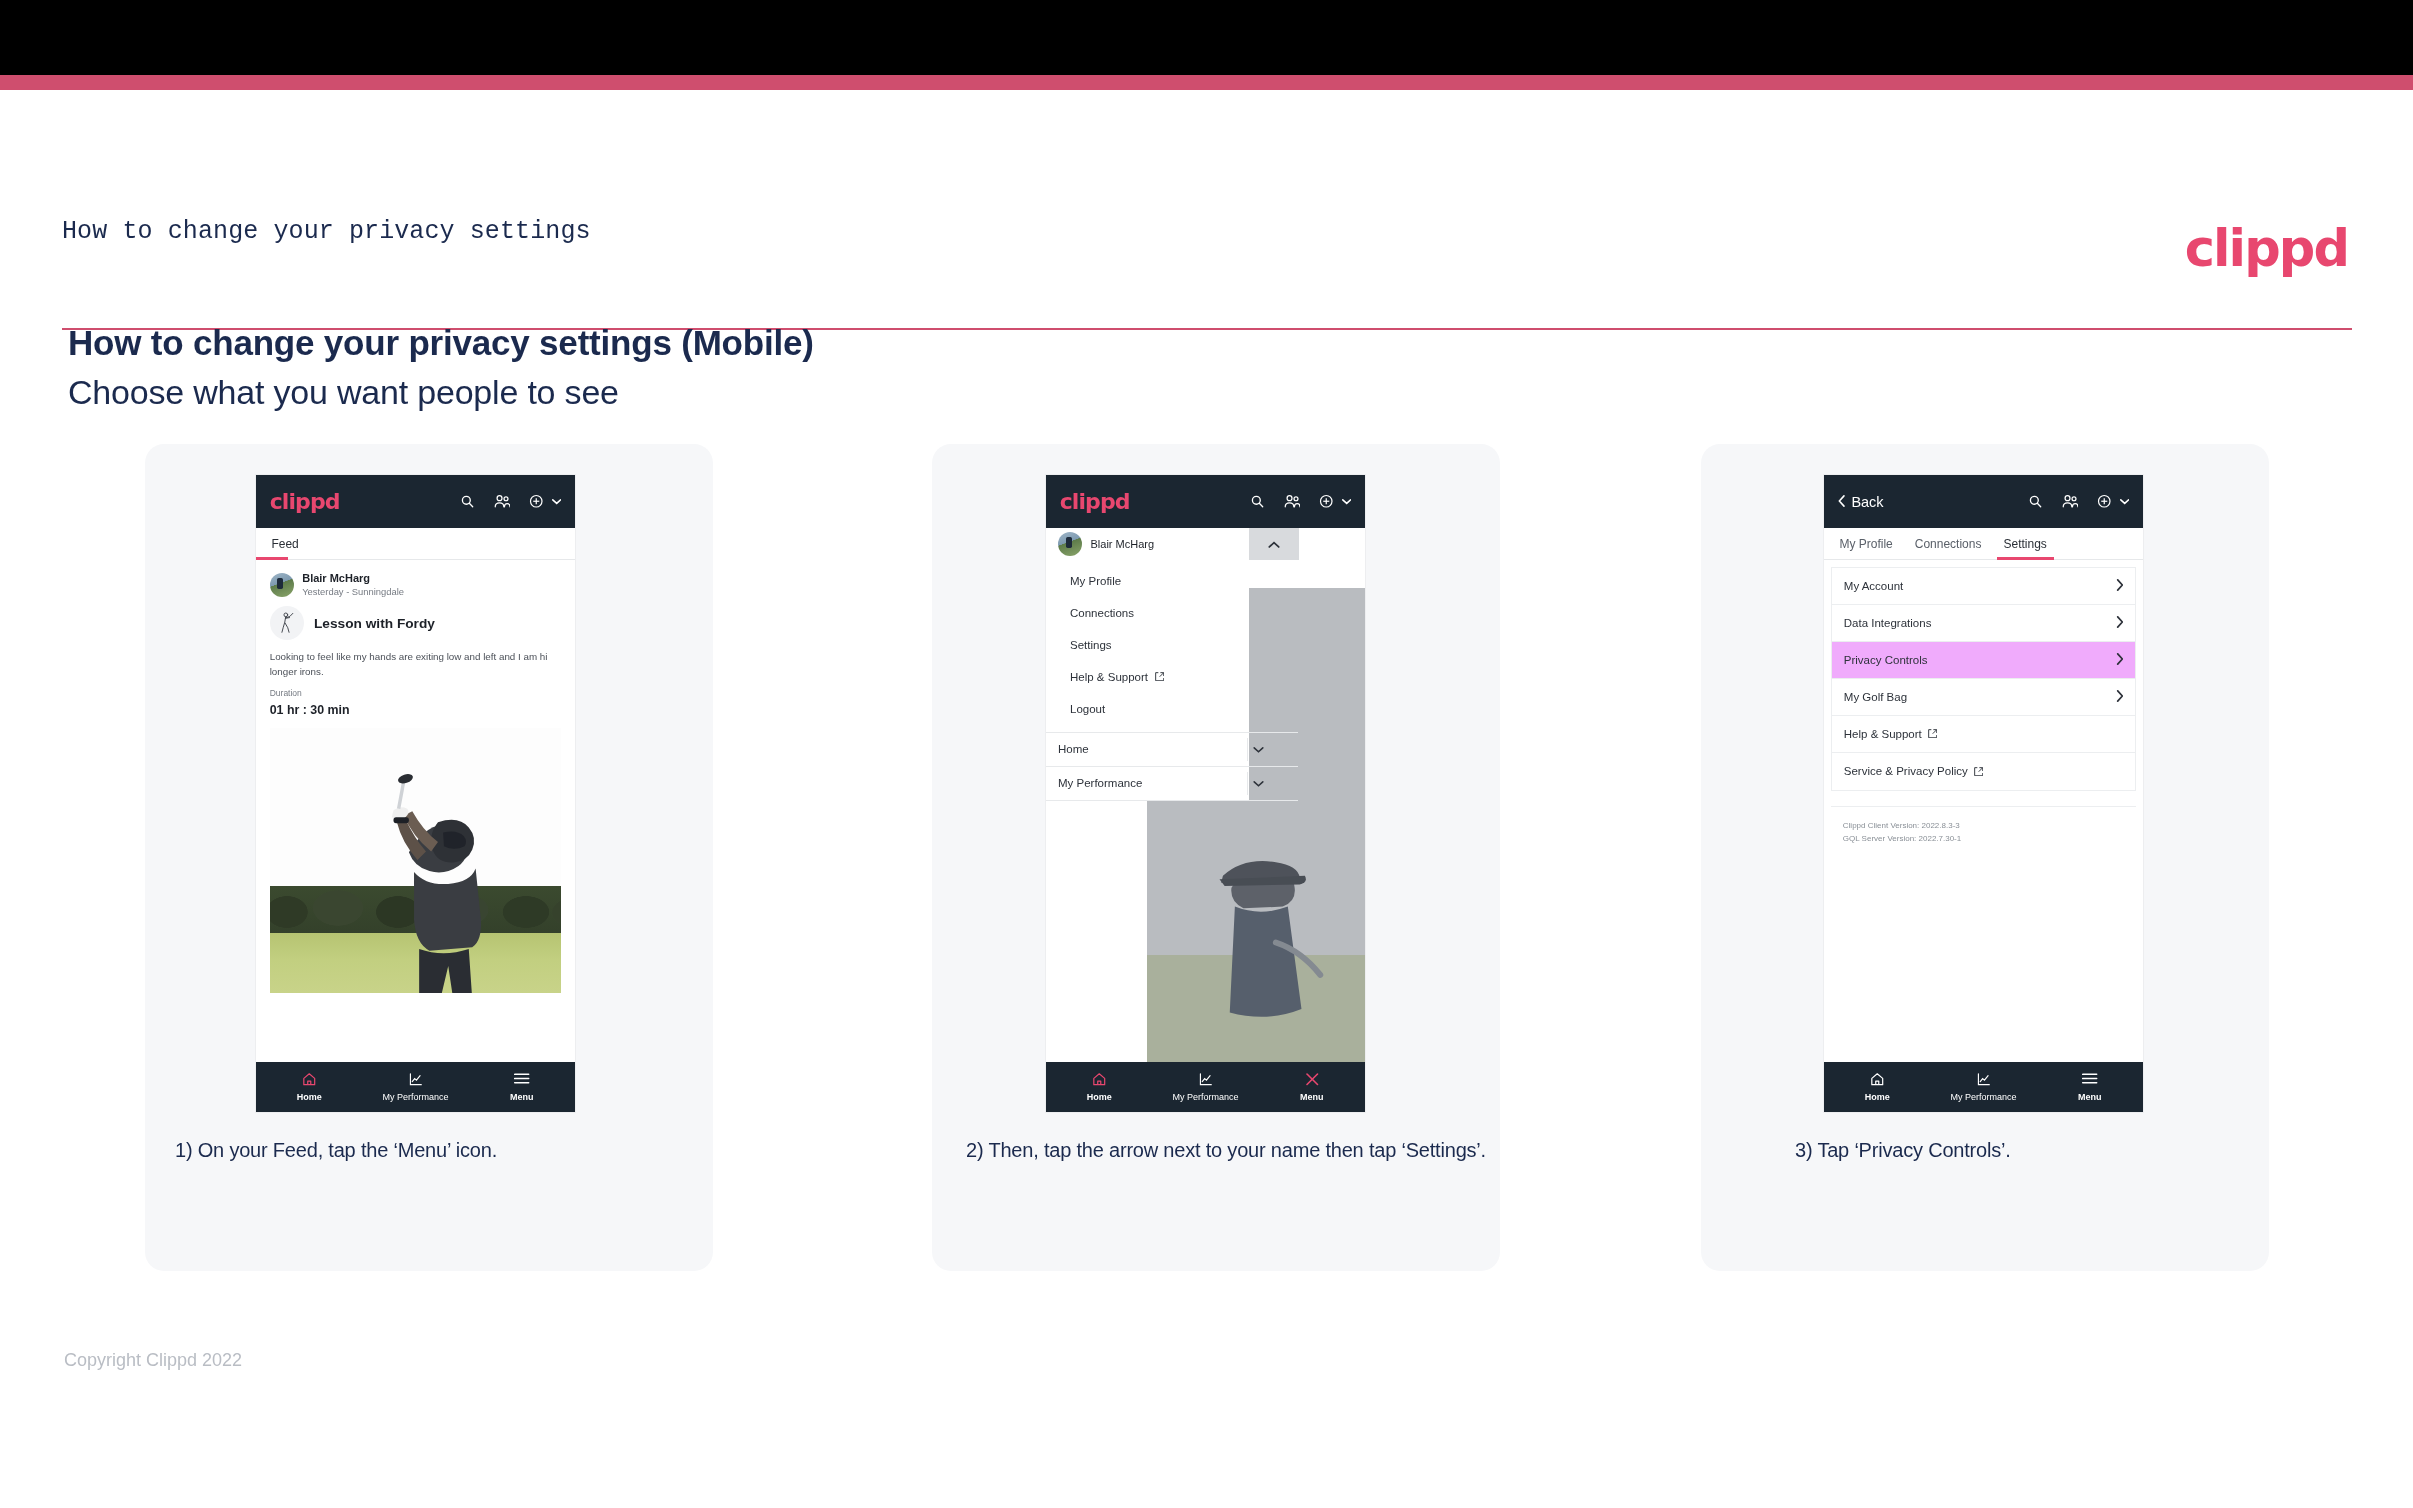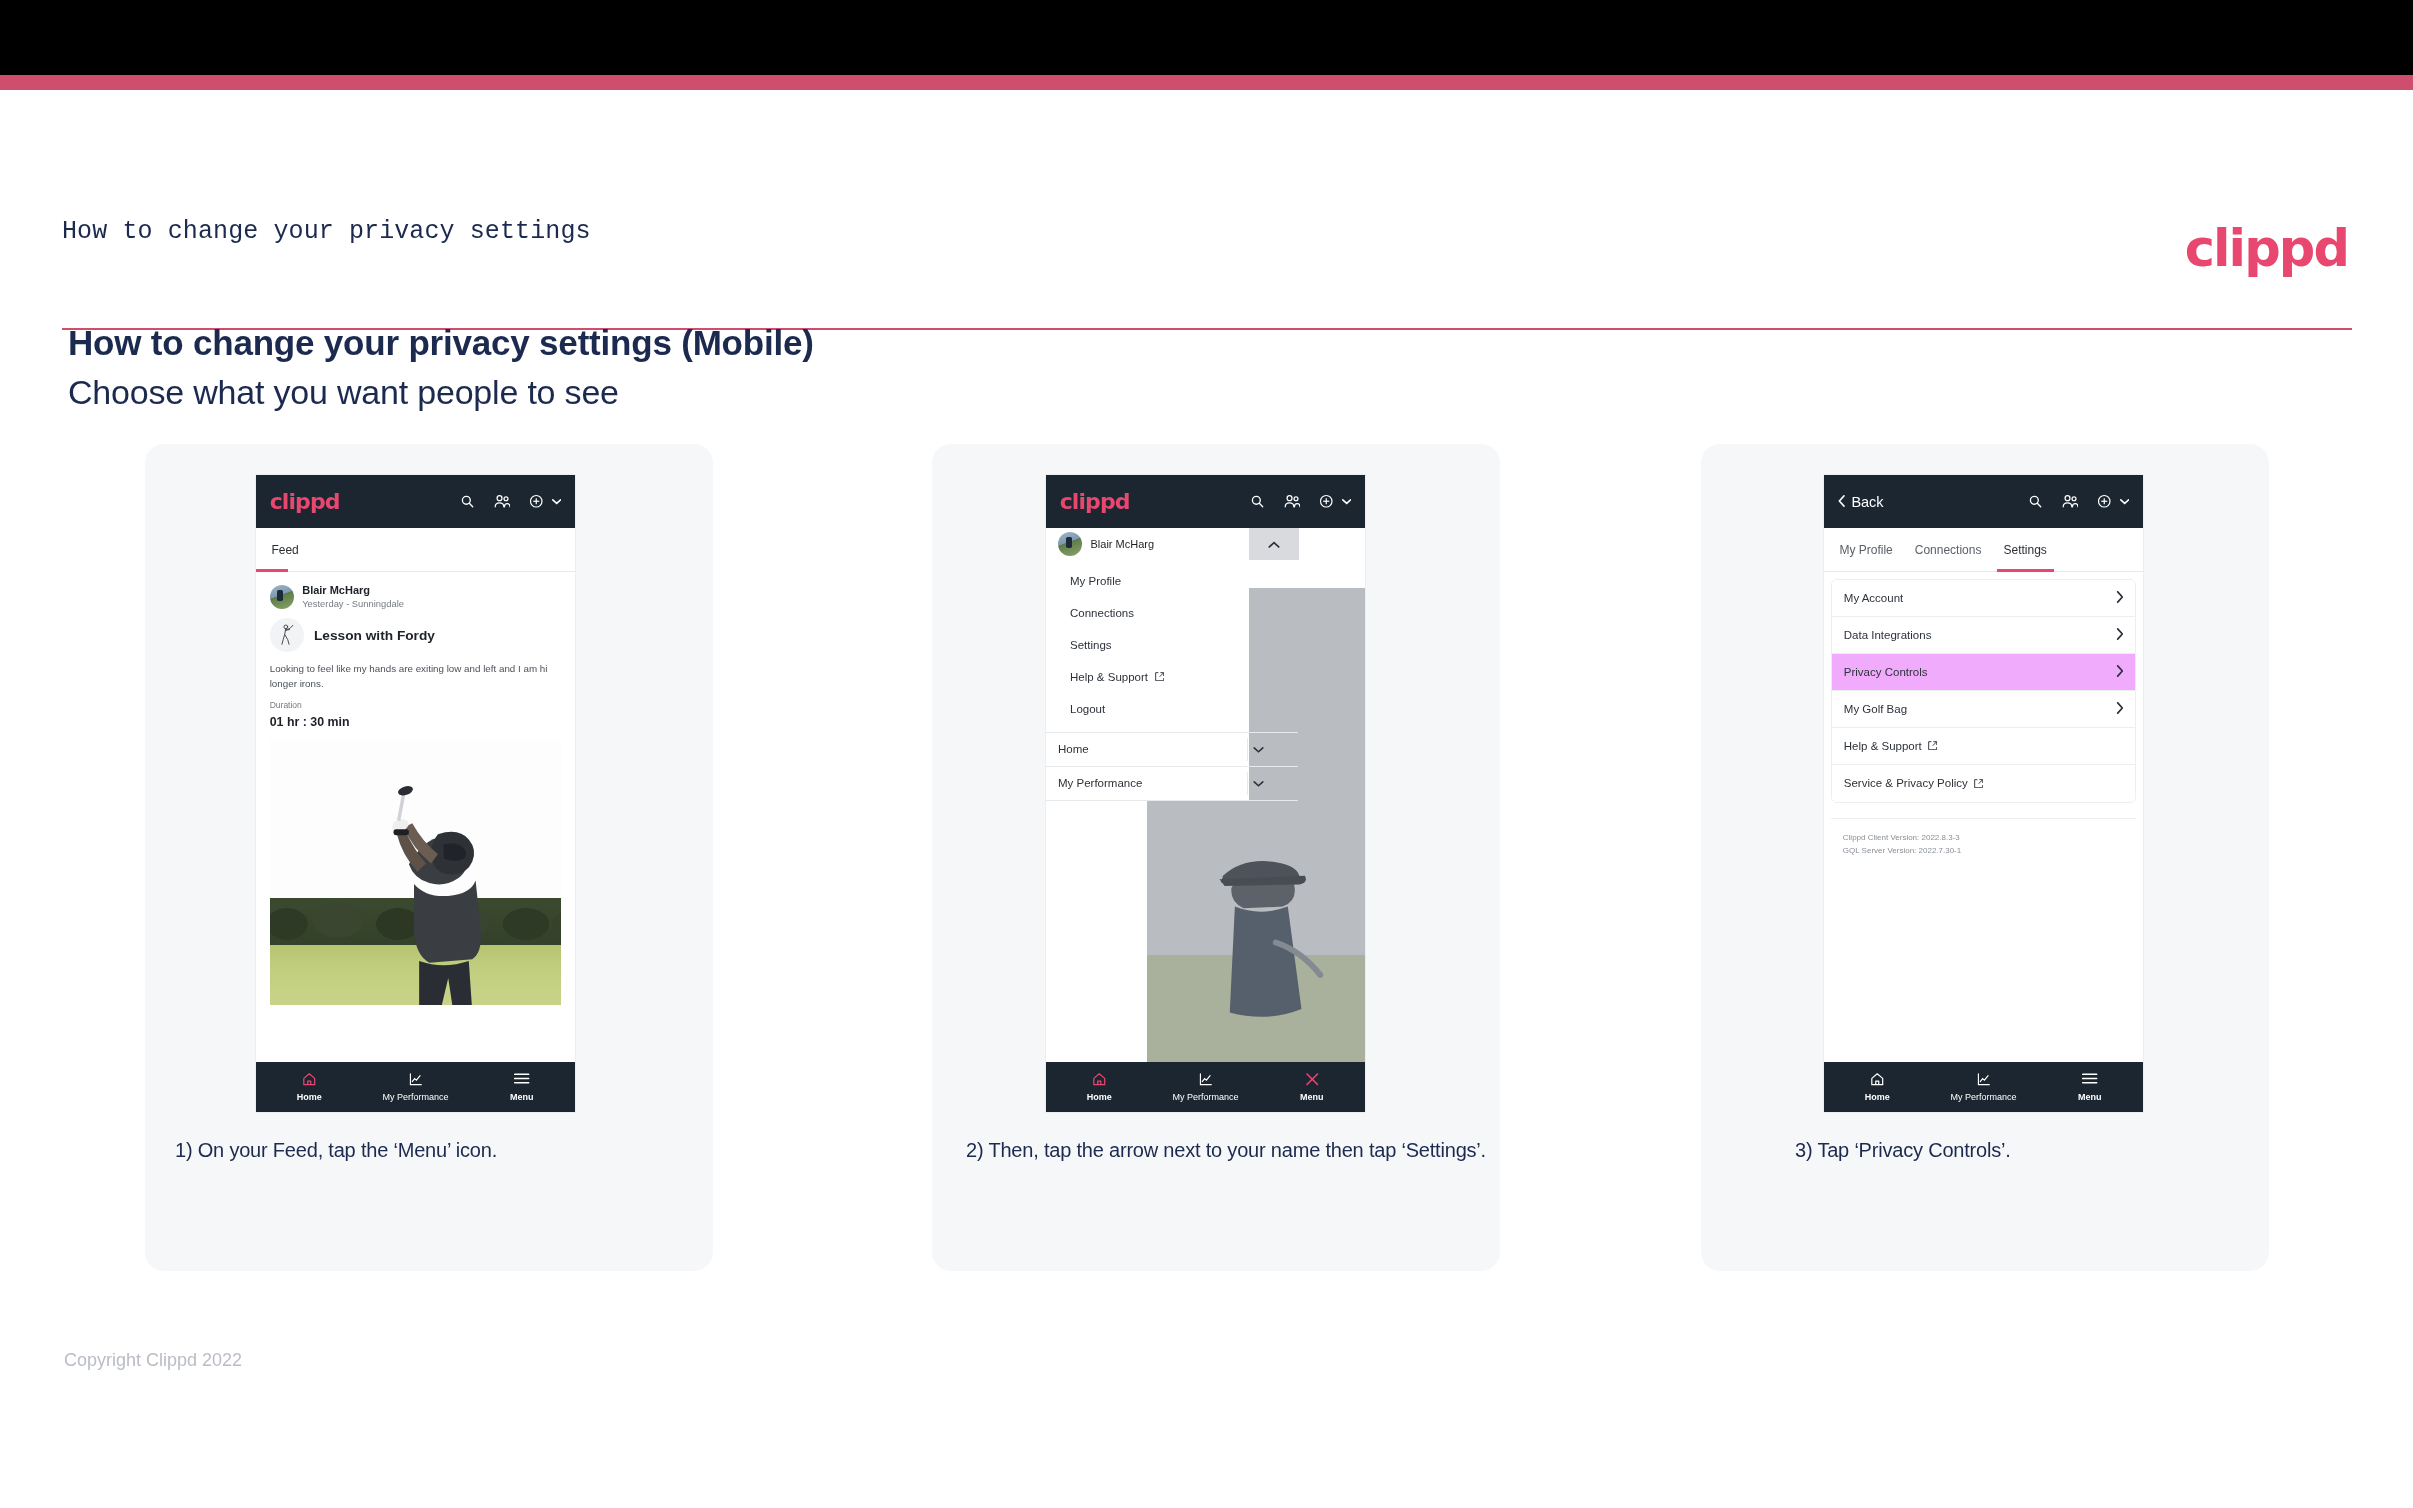--- a/index.html
+++ b/index.html
@@ -72,21 +72,21 @@
   .appbar-logo {
     font-size:22px; font-weight:700; color:#e8476f; letter-spacing:-0.9px;
     font-family:"DejaVu Sans", sans-serif;
   }
   .appbar-back { display:flex; align-items:center; gap:6px; color:#ffffff; font-size:14.5px; }
   .appbar-icons { margin-left:auto; display:flex; align-items:center; gap:19px; }
   .appbar-icons svg { display:block; }
 
   
   .tabbar {
-    position:relative; height:44px; background:#ffffff;
+    position:relative; height:32px; background:#ffffff;
     display:flex; align-items:flex-end; border-bottom:0.9px solid #e6e8ea;
   }
   .tabbar .tab {
     font-size:12px; color:#5a6069; padding:0 0 0 0; margin-right:22px;
     height:100%; display:flex; align-items:center; position:relative;
   }
   .tabbar .tab.first { margin-left:15.4px; }
   .tabbar .tab.active { color:#2a2f36; }
   .tabbar .tab.active::after {
     content:""; position:absolute; left:-6.8px; right:-6.8px; bottom:-0.9px;
@@ -198,21 +198,21 @@
     width:252px;
   }
   .menu-sec .chev { position:absolute; right:34px; }
   .menu-sec::after{
     content:""; position:absolute; right:50px; top:5.1px; bottom:5.1px; width:0.9px; background:#e7e9eb;
   }
   .menu-bottom-rule { width:252px; height:0.9px; background:#e7e9eb; }
 
   
   .settings-wrap { padding:6.8px 6.8px 0 6.8px; background:#ffffff; }
-  .settings-list { border:0.9px solid #eceef0; border-radius:6px; overflow:hidden; }
+  .settings-list { border:0.9px solid #eceef0; border-radius:0; overflow:hidden; }
   .set-row {
     height:37px; display:flex; align-items:center; padding:0 12px;
     font-size:11.5px; color:#2d323a; border-bottom:0.9px solid #eceef0; background:#ffffff;
   }
   .set-row:last-child { border-bottom:none; }
   .set-row.sel { background:#f0abfc; }
   .set-row .chev-r { margin-left:auto; }
   .set-row .ext { margin-left:6px; display:inline-flex; }
   .ver-block { padding:12px 12px 0 12px; border-top:0.9px solid #eceef0; margin-top:15px; }
   .ver-line { font-size:8px; color:#8a9097; line-height:1.65; }

